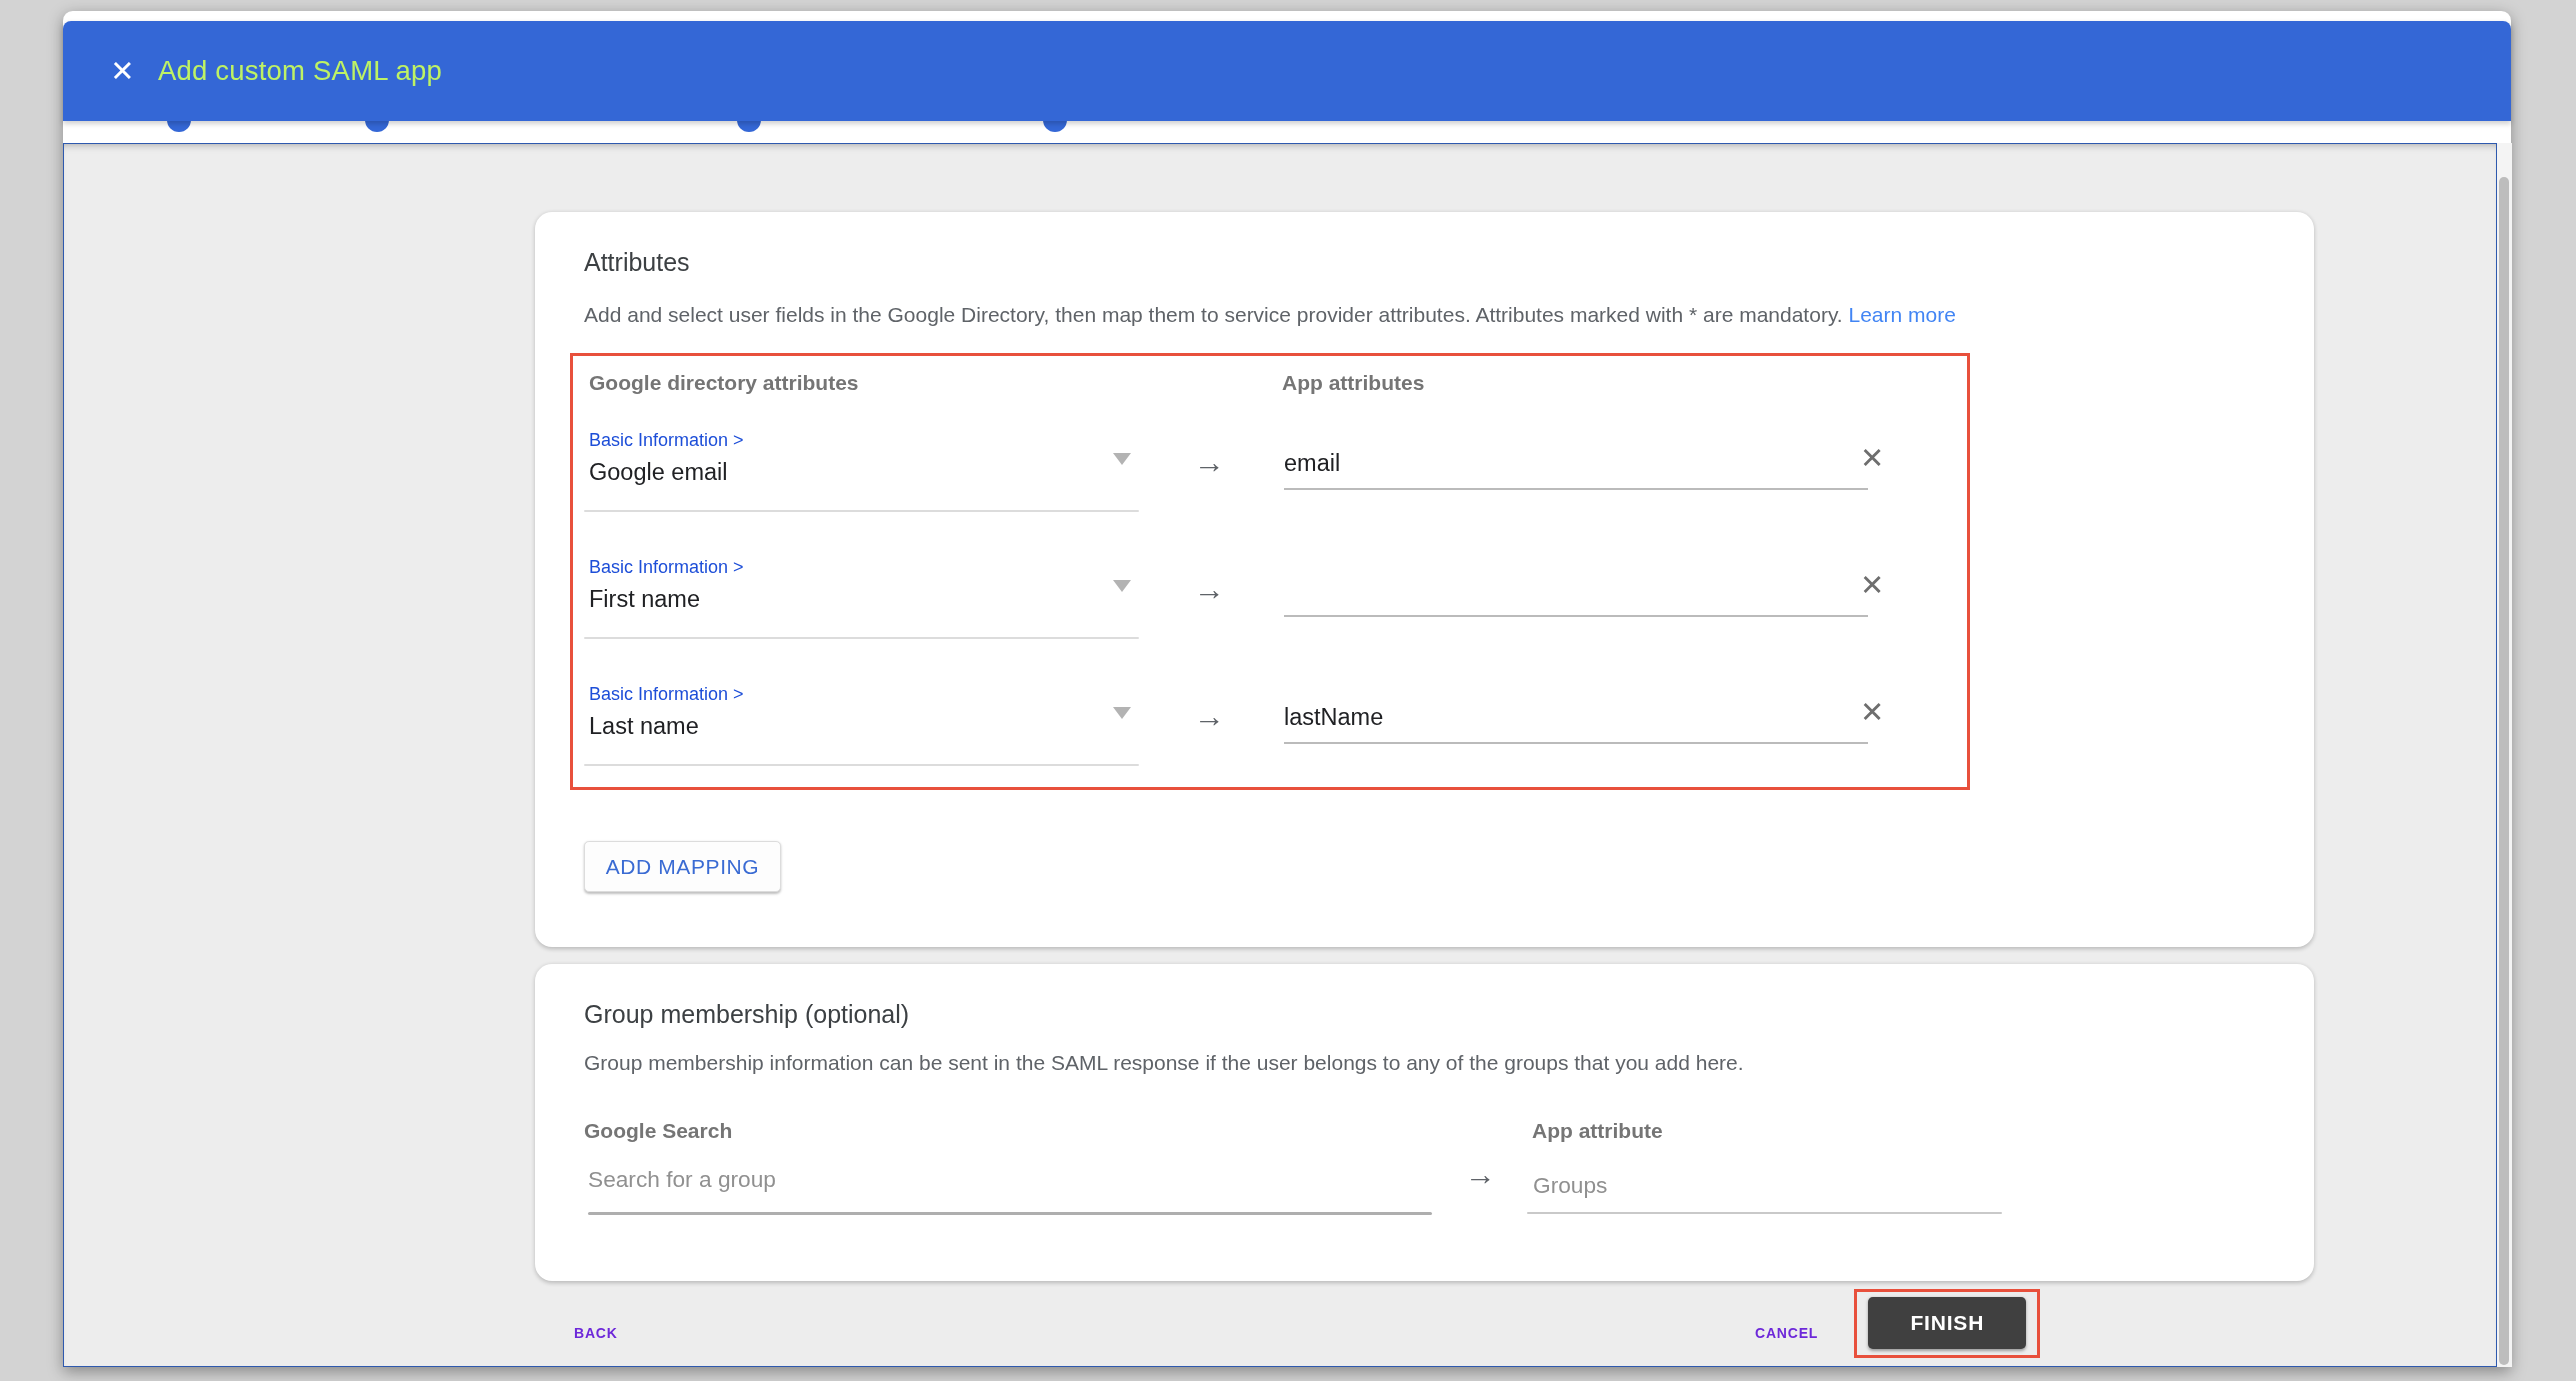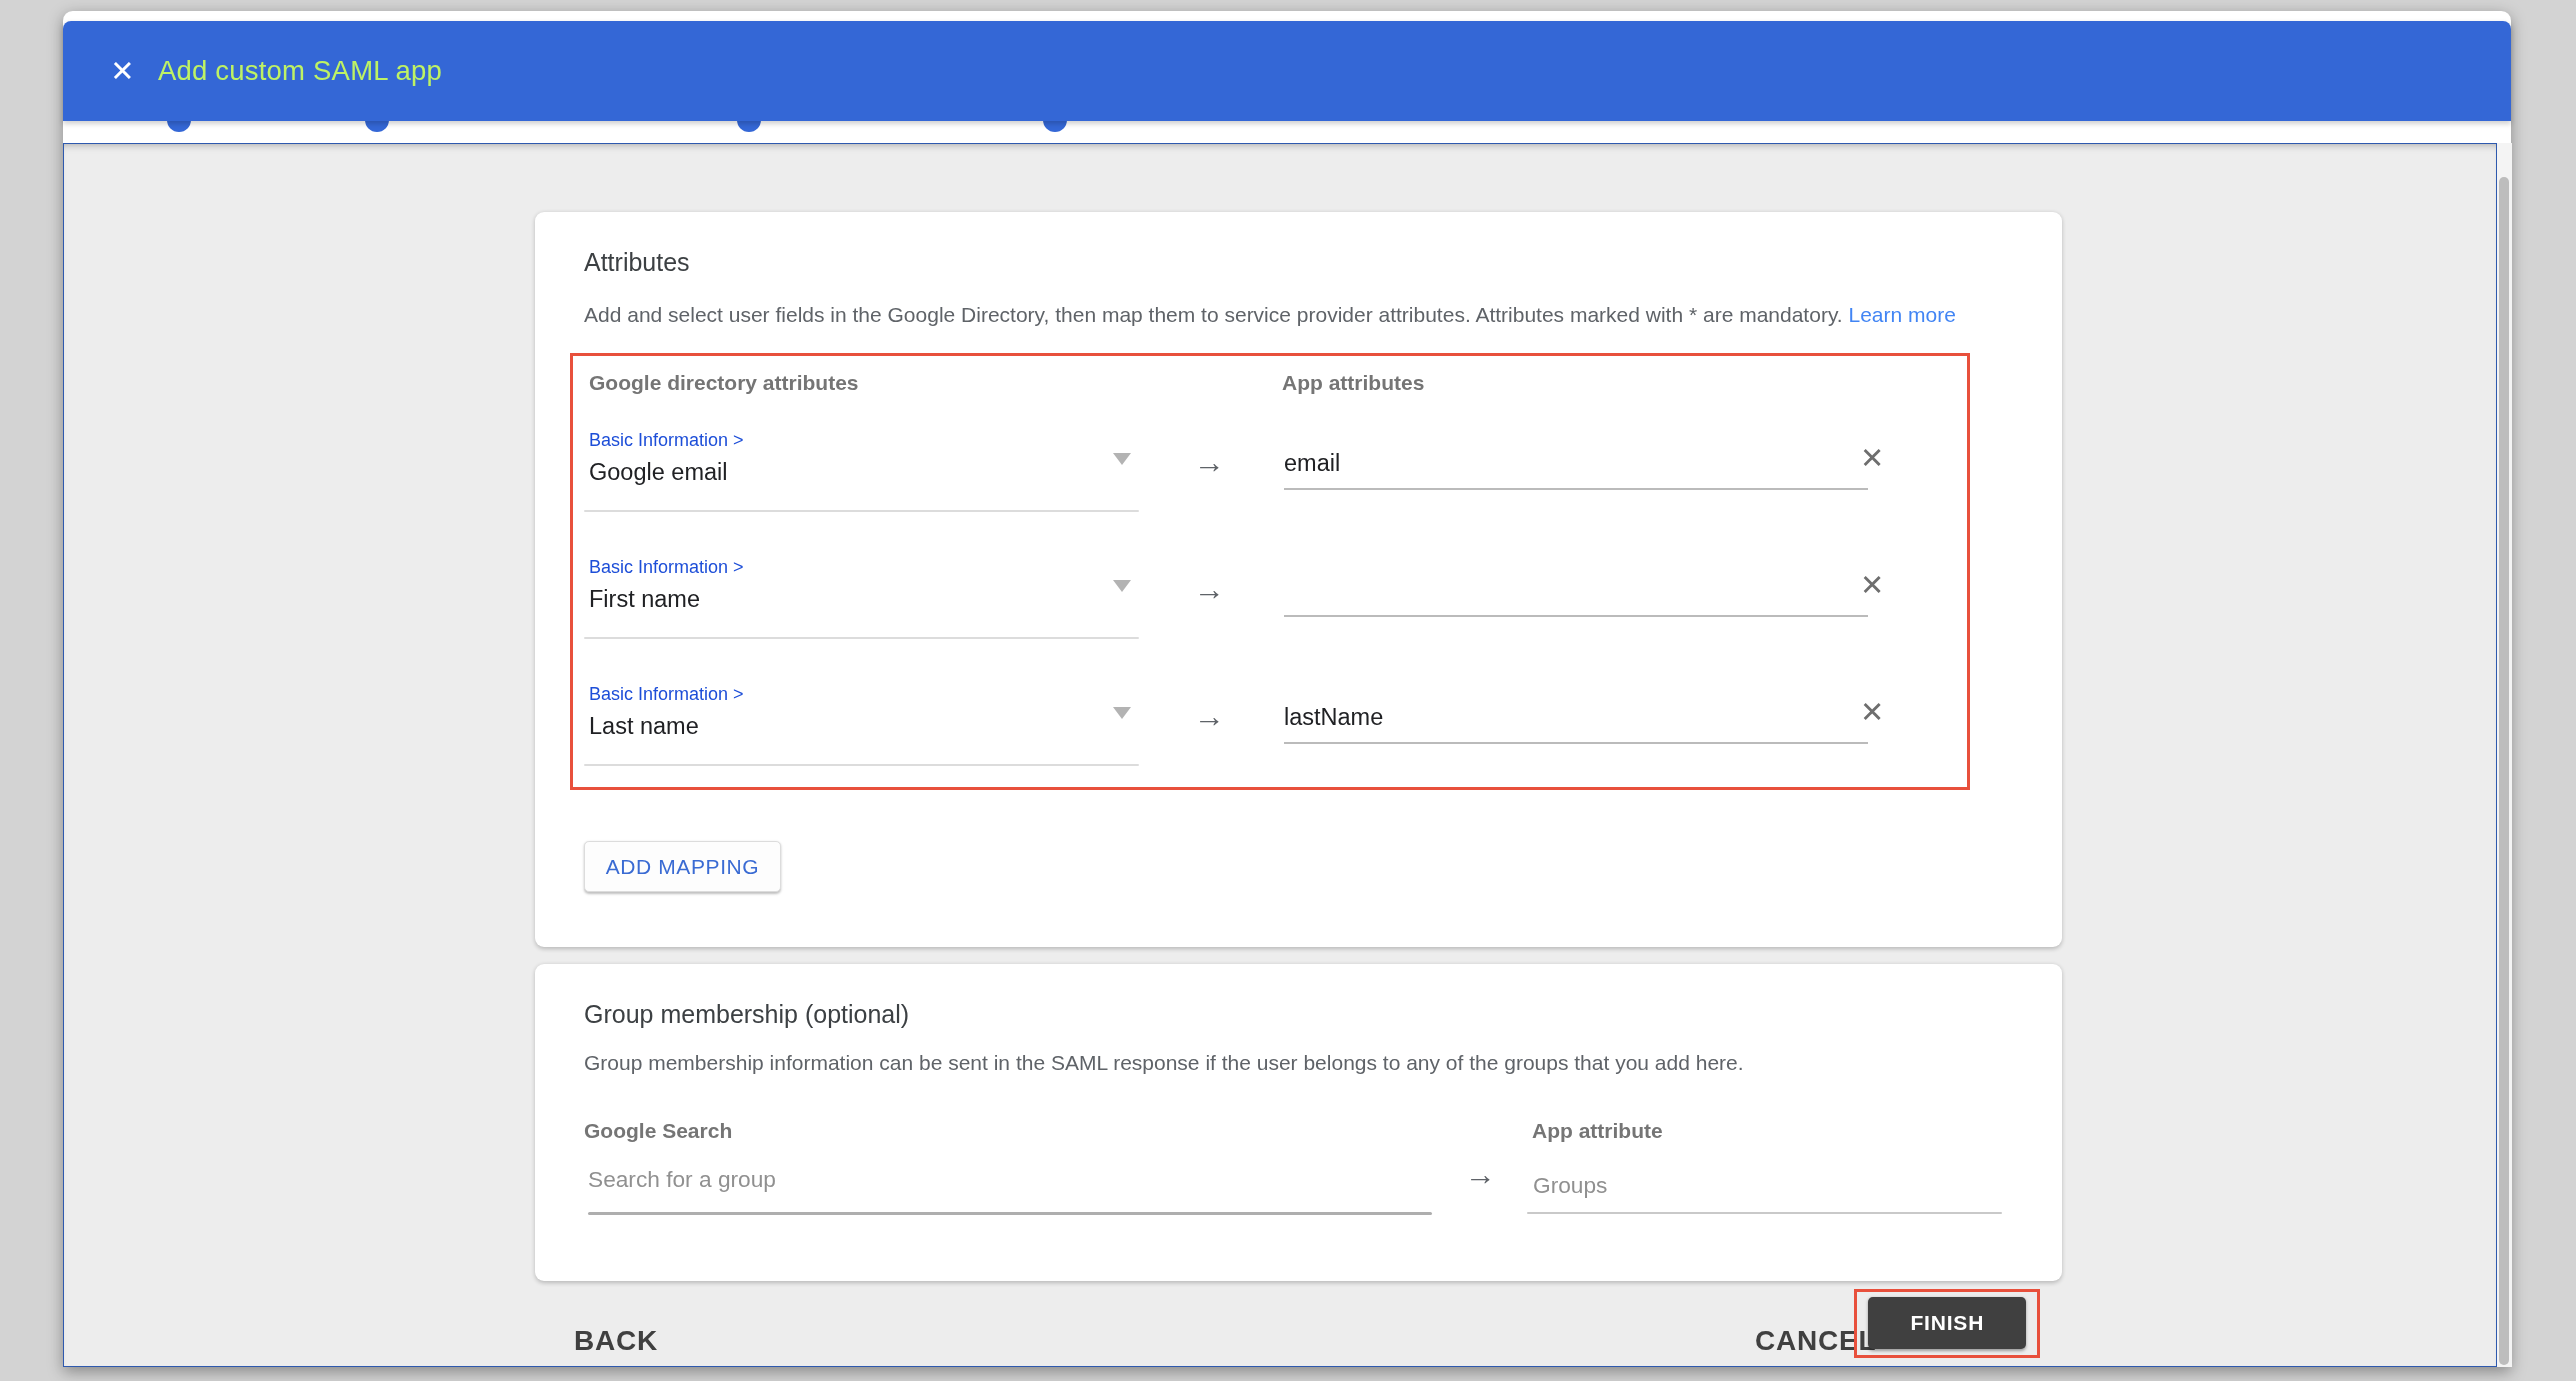--- a/index.html
+++ b/index.html
@@ -50,22 +50,22 @@
     position:absolute; left:2434px; top:132px; width:14.6px; height:1224px;
     background:#f4f4f4; z-index:1;
   }
   .scrollbar-thumb {
     position:absolute; left:2.4px; top:34px; width:9.7px; height:1188px;
     background:#bdbdbd; border-radius:4.9px;
   }
 
   
   .card {
-    position:absolute; left:471px; width:1527px; background:#ffffff;
-    border-radius:9px; box-shadow:0 1.6px 4px rgba(0,0,0,0.22);
+    position:absolute; left:471px; width:1779px; background:#ffffff;
+    border-radius:17px; box-shadow:0 1.6px 4px rgba(0,0,0,0.22);
   }
   .card-attributes { top:68px; height:735px; }
   .card-groups     { top:820px; height:317px; }
 
   .card-title {
     position:absolute; left:49px; top:36px;
     font-size:25px; font-weight:500; color:#3c4043;
   }
   .card-desc {
     position:absolute; left:49px; top:91px;
@@ -144,22 +144,22 @@
   .grp-input::placeholder { color:#909090; opacity:1; }
   .grp-search { left:53px; top:202px; width:809px; }
   .grp-app    { left:998px; top:208px; width:453px; }
   .grp-underline { position:absolute; height:2.4px; border-radius:1.6px; }
   .grp-underline-left  { left:53px;  top:248px; width:844px; background:#aeaeae; }
   .grp-underline-right { left:992px; top:248px; width:475px; background:#c9c9c9; height:1.6px; }
   .grp-arrow { left:930px; top:193px; }
 
   
   .footer-btn {
-    position:absolute; font-size:28px; font-weight:bold; letter-spacing:0.8px;
-    color:#404040; cursor:pointer; background:none; border:none;
+    position:absolute; font-size:14px; font-weight:bold; letter-spacing:0.8px;
+    color:#6d28d9; cursor:pointer; background:none; border:none;
     font-family:"Liberation Sans", sans-serif;
   }
   .back-btn   { left:510px;  top:1181px; }
   .cancel-btn { left:1691px; top:1181px; }
   .finish-btn {
     position:absolute; left:11.3px; top:4.9px; width:158px; height:52px;
     background:#404040; border:none; border-radius:4.9px;
     box-shadow:0 1.6px 3.2px rgba(0,0,0,0.35);
     color:#ffffff; font-size:21px; font-weight:bold; letter-spacing:0.8px;
     font-family:"Liberation Sans", sans-serif;

